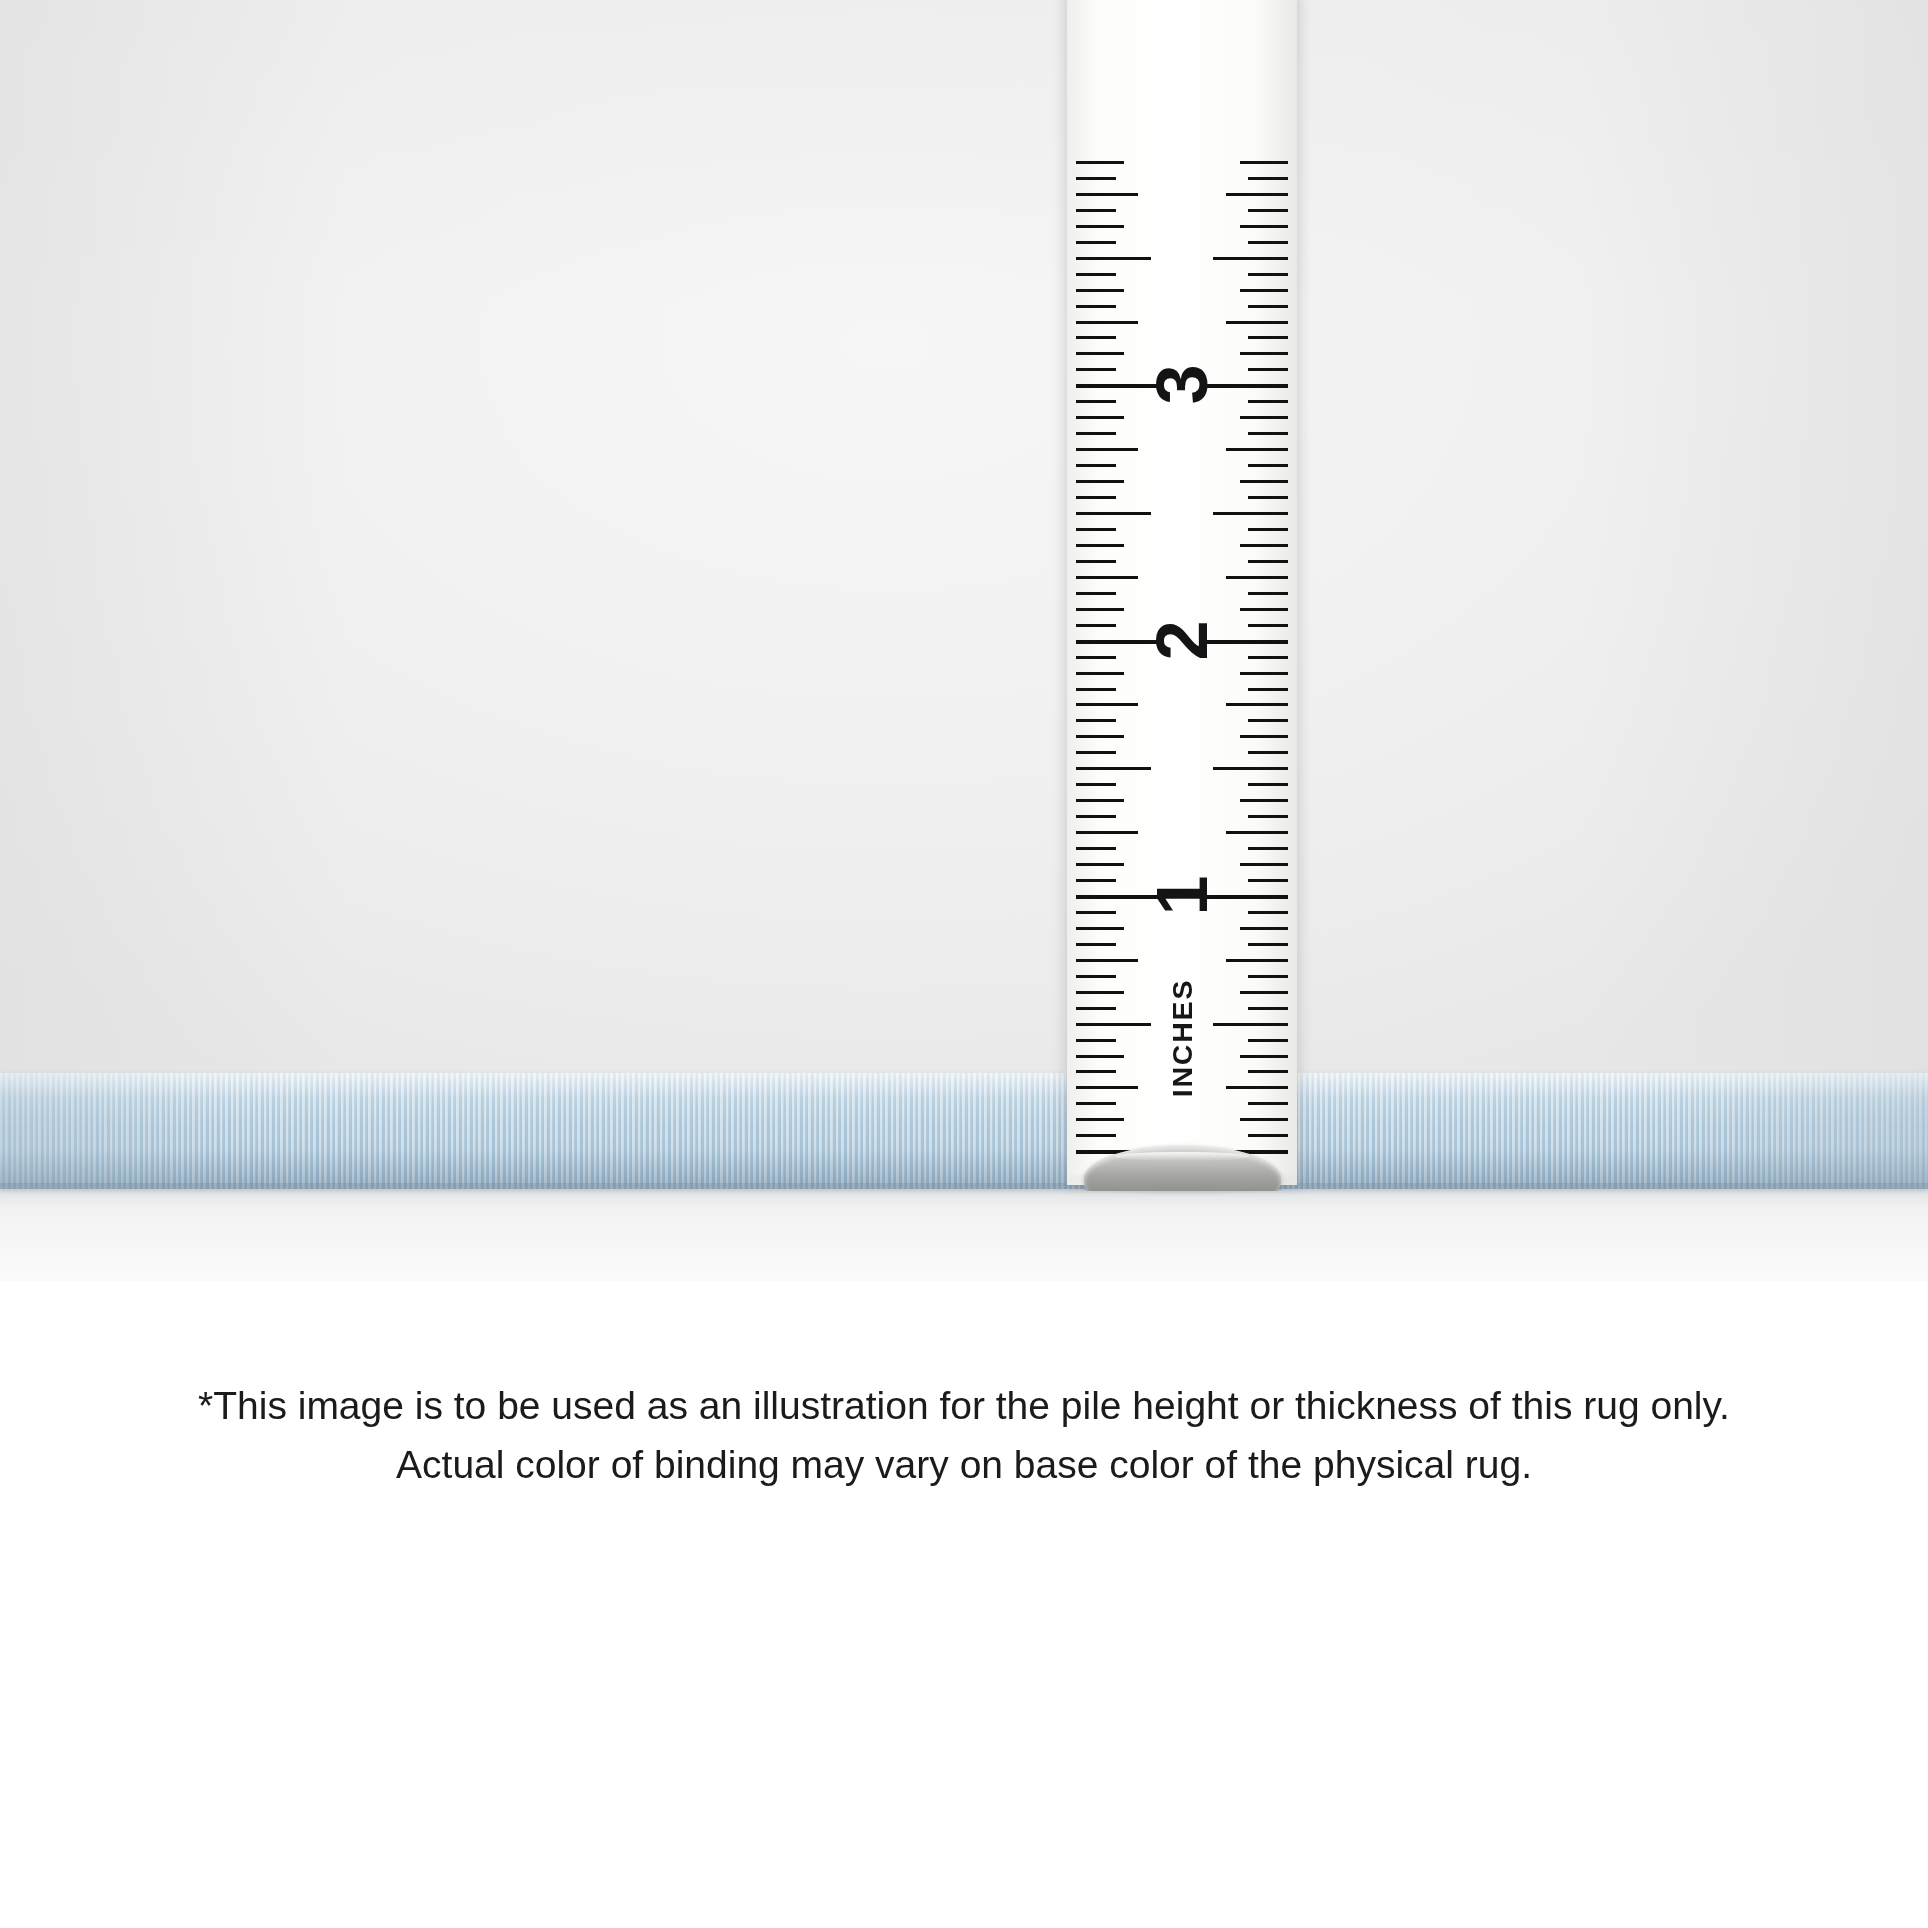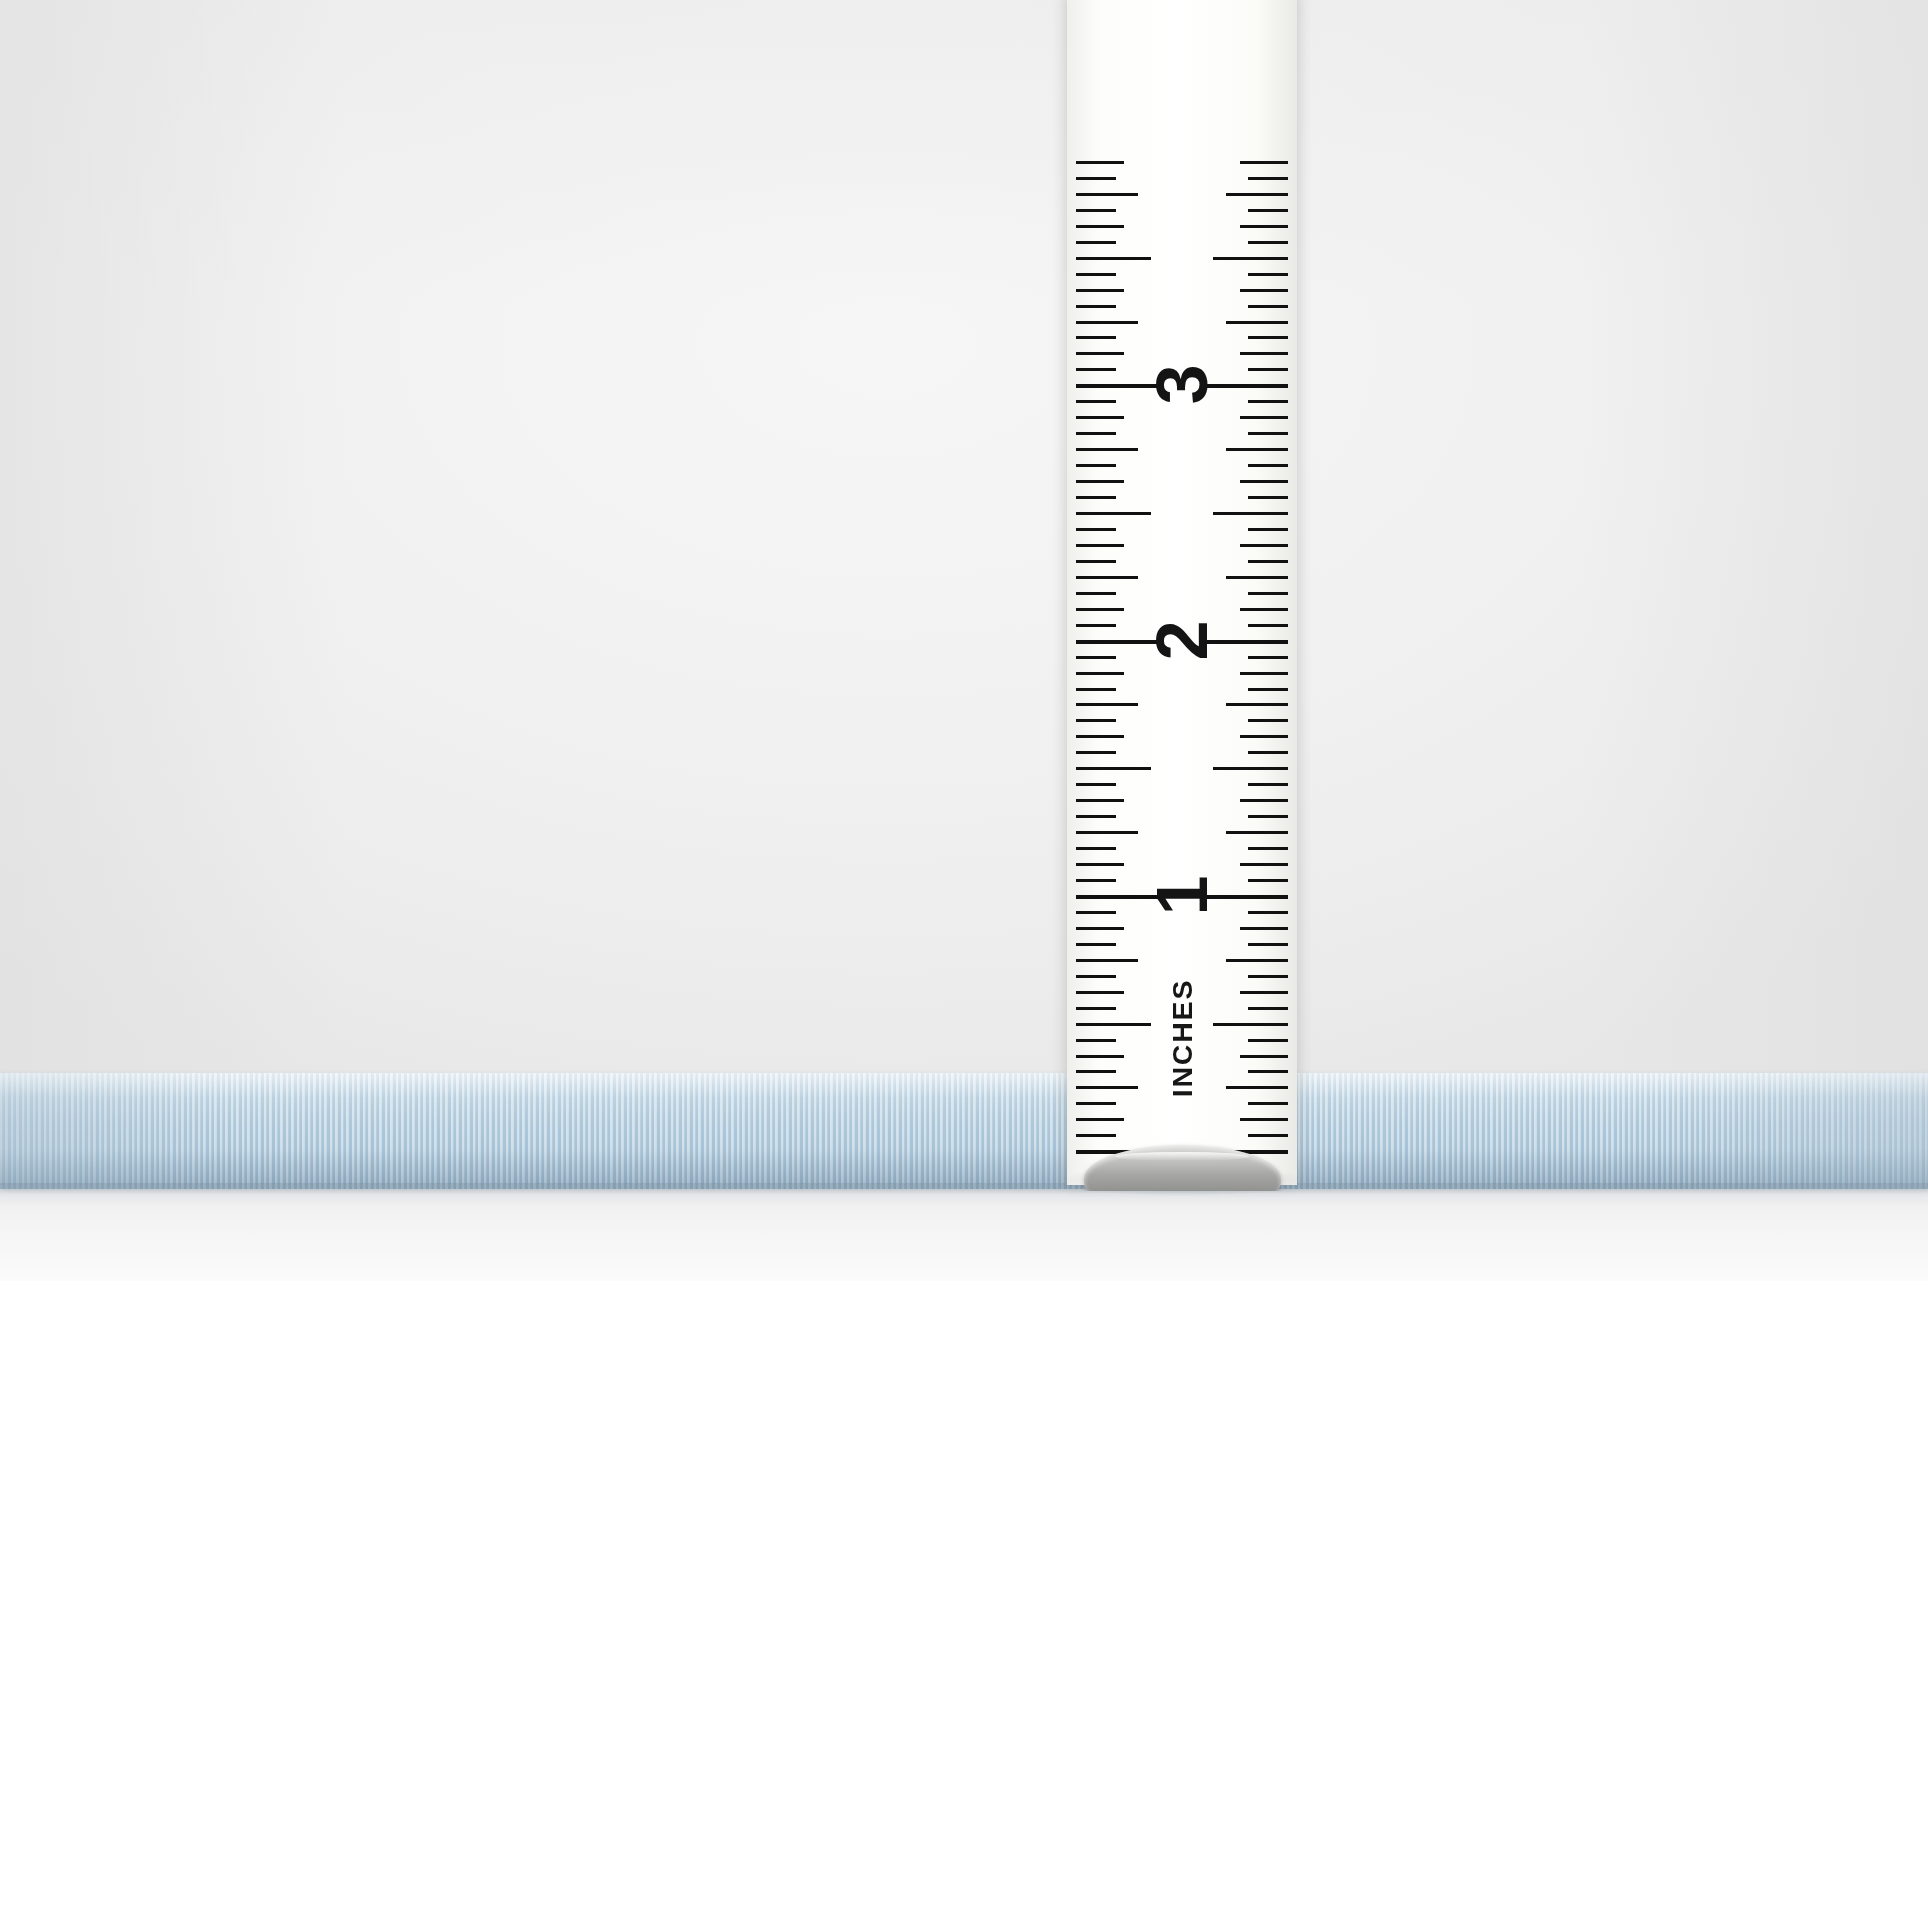--- a/index.html
+++ b/index.html
@@ -394,15 +394,19 @@
     </div>
 
     <div class="tape-contact-shadow"></div>
     <div class="tape-hook">
       <div class="blade"></div>
       <div class="blade-gloss"></div>
     </div>
 
   </div>
 
+  <div class="caption">
+    <span class="line">*This image is to be used as an illustration for the pile height or thickness of this rug only.</span>
+    <span class="line">Actual color of binding may vary on base color of the physical rug.</span>
+  </div>
 
 </div>
 
 
 </body></html>

